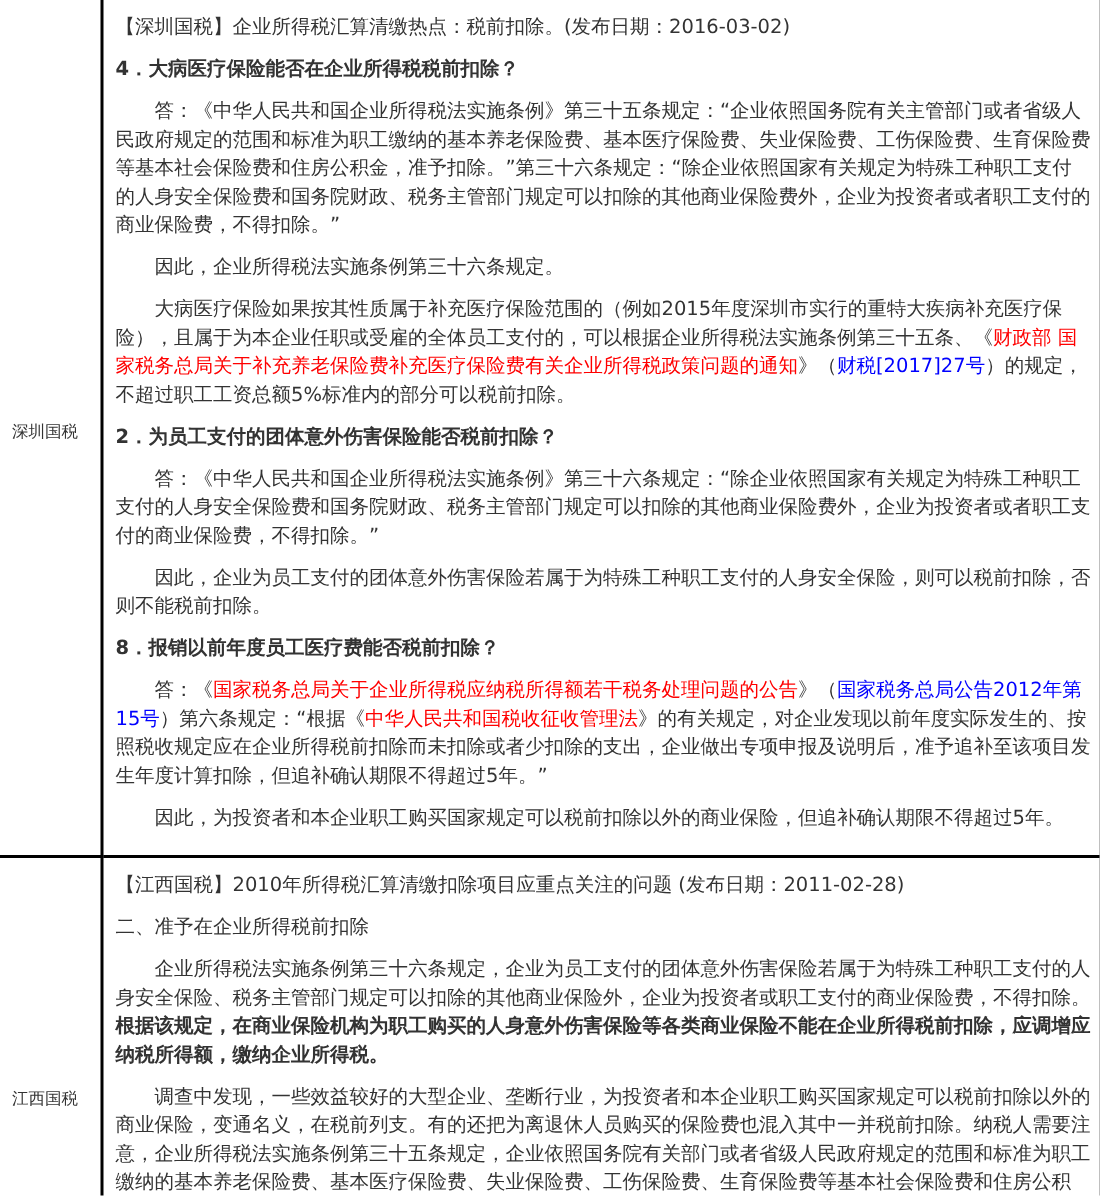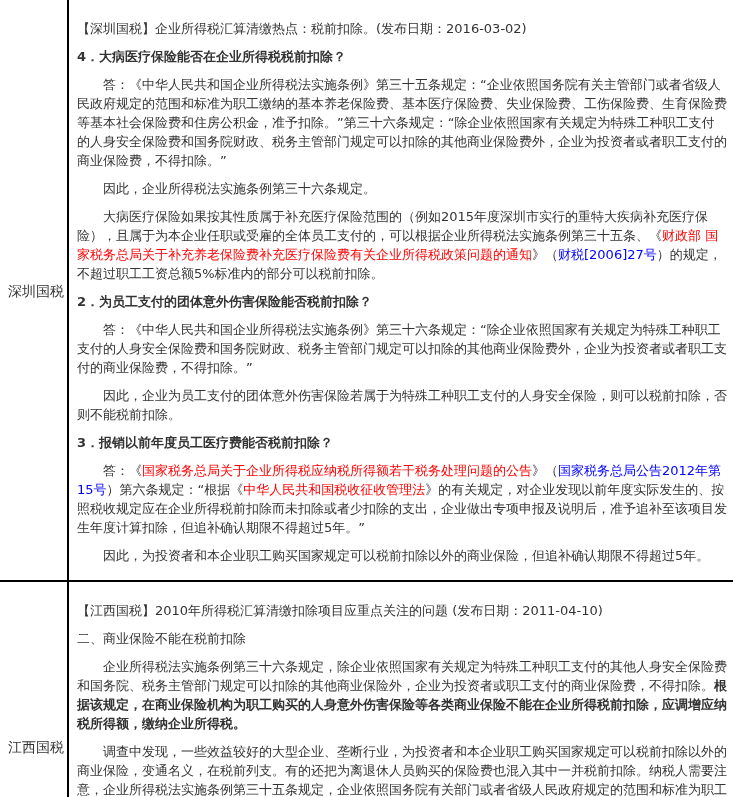--- a/index.html
+++ b/index.html
@@ -27,26 +27,26 @@
     background: #ffffff;
   }
   td {
     border: 2px solid var(--border, #000000);
     vertical-align: top;
   }
   td.label-cell {
     width: 59px;
     vertical-align: middle;
     padding: 4px 0 0 8px;
-    font-size: 14px;
+    font-size: 11px;
     color: var(--text, #333333);
     white-space: nowrap;
   }
   td.content-cell {
-    padding: 10px 6px 6px 8px;
+    padding: 0 6px 6px 8px;
     font-size: 13px;
     line-height: 19px;
     color: var(--text, #333333);
   }
   tr.row-1 { height: 517px; }
   tr.row-2 { height: 273px; }
   p.para {
     margin: 9px 0;
     padding: 0;
   }
@@ -62,33 +62,33 @@
 <div class="doc-wrap">
   <table class="doc-table">
     <tbody>
         <tr class="row-1">
       <td class="label-cell">深圳国税</td>
       <td class="content-cell">
             <p class="para para-title"><span class="seg seg-normal">【深圳国税】企业所得税汇算清缴热点：税前扣除。(发布日期：2016-03-02)</span></p>
             <p class="para para-question"><span class="seg seg-normal">4．大病医疗保险能否在企业所得税税前扣除？</span></p>
             <p class="para para-body indent"><span class="seg seg-normal">答：《中华人民共和国企业所得税法实施条例》第三十五条规定：“企业依照国务院有关主管部门或者省级人民政府规定的范围和标准为职工缴纳的基本养老保险费、基本医疗保险费、失业保险费、工伤保险费、生育保险费等基本社会保险费和住房公积金，准予扣除。”第三十六条规定：“除企业依照国家有关规定为特殊工种职工支付的人身安全保险费和国务院财政、税务主管部门规定可以扣除的其他商业保险费外，企业为投资者或者职工支付的商业保险费，不得扣除。”</span></p>
             <p class="para para-body indent"><span class="seg seg-normal">因此，企业所得税法实施条例第三十六条规定。</span></p>
-            <p class="para para-body indent"><span class="seg seg-normal">大病医疗保险如果按其性质属于补充医疗保险范围的（例如2015年度深圳市实行的重特大疾病补充医疗保险），且属于为本企业任职或受雇的全体员工支付的，可以根据企业所得税法实施条例第三十五条、《</span><span class="seg seg-red">财政部 国家税务总局关于补充养老保险费补充医疗保险费有关企业所得税政策问题的通知</span><span class="seg seg-normal">》（</span><span class="seg seg-blue">财税[2006]27号</span><span class="seg seg-normal">）的规定，不超过职工工资总额5%标准内的部分可以税前扣除。</span></p>
+            <p class="para para-body indent"><span class="seg seg-normal">大病医疗保险如果按其性质属于补充医疗保险范围的（例如2015年度深圳市实行的重特大疾病补充医疗保险），且属于为本企业任职或受雇的全体员工支付的，可以根据企业所得税法实施条例第三十五条、《</span><span class="seg seg-red">财政部 国家税务总局关于补充养老保险费补充医疗保险费有关企业所得税政策问题的通知</span><span class="seg seg-normal">》（</span><span class="seg seg-blue">财税[2017]27号</span><span class="seg seg-normal">）的规定，不超过职工工资总额5%标准内的部分可以税前扣除。</span></p>
             <p class="para para-question"><span class="seg seg-normal">2．为员工支付的团体意外伤害保险能否税前扣除？</span></p>
             <p class="para para-body indent"><span class="seg seg-normal">答：《中华人民共和国企业所得税法实施条例》第三十六条规定：“除企业依照国家有关规定为特殊工种职工支付的人身安全保险费和国务院财政、税务主管部门规定可以扣除的其他商业保险费外，企业为投资者或者职工支付的商业保险费，不得扣除。”</span></p>
             <p class="para para-body indent"><span class="seg seg-normal">因此，企业为员工支付的团体意外伤害保险若属于为特殊工种职工支付的人身安全保险，则可以税前扣除，否则不能税前扣除。</span></p>
-            <p class="para para-question"><span class="seg seg-normal">3．报销以前年度员工医疗费能否税前扣除？</span></p>
+            <p class="para para-question"><span class="seg seg-normal">8．报销以前年度员工医疗费能否税前扣除？</span></p>
             <p class="para para-body indent"><span class="seg seg-normal">答：《</span><span class="seg seg-red">国家税务总局关于企业所得税应纳税所得额若干税务处理问题的公告</span><span class="seg seg-normal">》（</span><span class="seg seg-blue">国家税务总局公告2012年第15号</span><span class="seg seg-normal">）第六条规定：“根据《</span><span class="seg seg-red">中华人民共和国税收征收管理法</span><span class="seg seg-normal">》的有关规定，对企业发现以前年度实际发生的、按照税收规定应在企业所得税前扣除而未扣除或者少扣除的支出，企业做出专项申报及说明后，准予追补至该项目发生年度计算扣除，但追补确认期限不得超过5年。”</span></p>
             <p class="para para-body indent"><span class="seg seg-normal">因此，为投资者和本企业职工购买国家规定可以税前扣除以外的商业保险，但追补确认期限不得超过5年。</span></p>
           </td>
     </tr>
     <tr class="row-2">
       <td class="label-cell">江西国税</td>
       <td class="content-cell">
-            <p class="para para-title"><span class="seg seg-normal">【江西国税】2010年所得税汇算清缴扣除项目应重点关注的问题 (发布日期：2011-04-10)</span></p>
-            <p class="para para-heading"><span class="seg seg-normal">二、商业保险不能在税前扣除</span></p>
-            <p class="para para-body indent"><span class="seg seg-normal">企业所得税法实施条例第三十六条规定，除企业依照国家有关规定为特殊工种职工支付的其他人身安全保险费和国务院、税务主管部门规定可以扣除的其他商业保险外，企业为投资者或职工支付的商业保险费，不得扣除。</span><span class="seg seg-bold">根据该规定，在商业保险机构为职工购买的人身意外伤害保险等各类商业保险不能在企业所得税前扣除，应调增应纳税所得额，缴纳企业所得税。</span></p>
+            <p class="para para-title"><span class="seg seg-normal">【江西国税】2010年所得税汇算清缴扣除项目应重点关注的问题 (发布日期：2011-02-28)</span></p>
+            <p class="para para-heading"><span class="seg seg-normal">二、准予在企业所得税前扣除</span></p>
+            <p class="para para-body indent"><span class="seg seg-normal">企业所得税法实施条例第三十六条规定，企业为员工支付的团体意外伤害保险若属于为特殊工种职工支付的人身安全保险、税务主管部门规定可以扣除的其他商业保险外，企业为投资者或职工支付的商业保险费，不得扣除。</span><span class="seg seg-bold">根据该规定，在商业保险机构为职工购买的人身意外伤害保险等各类商业保险不能在企业所得税前扣除，应调增应纳税所得额，缴纳企业所得税。</span></p>
             <p class="para para-body indent"><span class="seg seg-normal">调查中发现，一些效益较好的大型企业、垄断行业，为投资者和本企业职工购买国家规定可以税前扣除以外的商业保险，变通名义，在税前列支。有的还把为离退休人员购买的保险费也混入其中一并税前扣除。纳税人需要注意，企业所得税法实施条例第三十五条规定，企业依照国务院有关部门或者省级人民政府规定的范围和标准为职工缴纳的基本养老保险费、基本医疗保险费、失业保险费、工伤保险费、生育保险费等基本社会保险费和住房公积金，准予扣除。企业为投资者或者职工支付的补充养老保险费、补充医疗保险费，在国务院财政、税务主管部门规定的范围和标准内，准予扣除。因此，企业按照国家标准为职工缴纳的“五险一金”，即基本养老保险费、基本医疗保险费、失业保险费、工伤保险费、生育保险费等基本社会保险费和补充养老保险费、补充医疗保险费以及住房公积金，准予在企业所得税前扣除。</span></p>
           </td>
     </tr>
   </tbody>
     </table>
 </div>
 
 </body></html>

